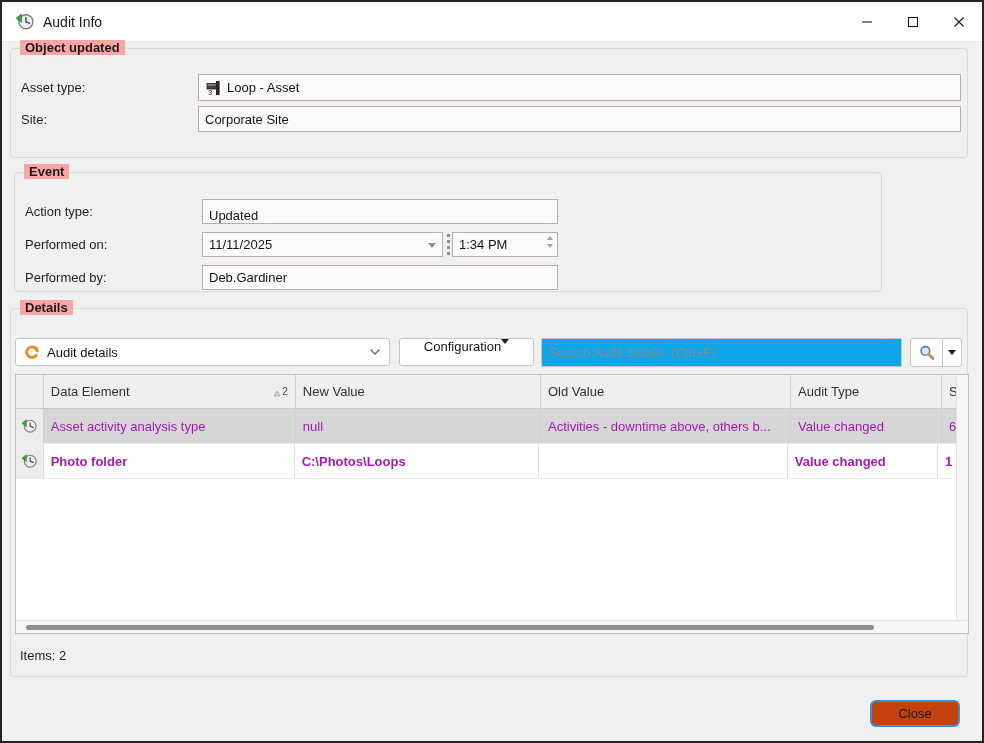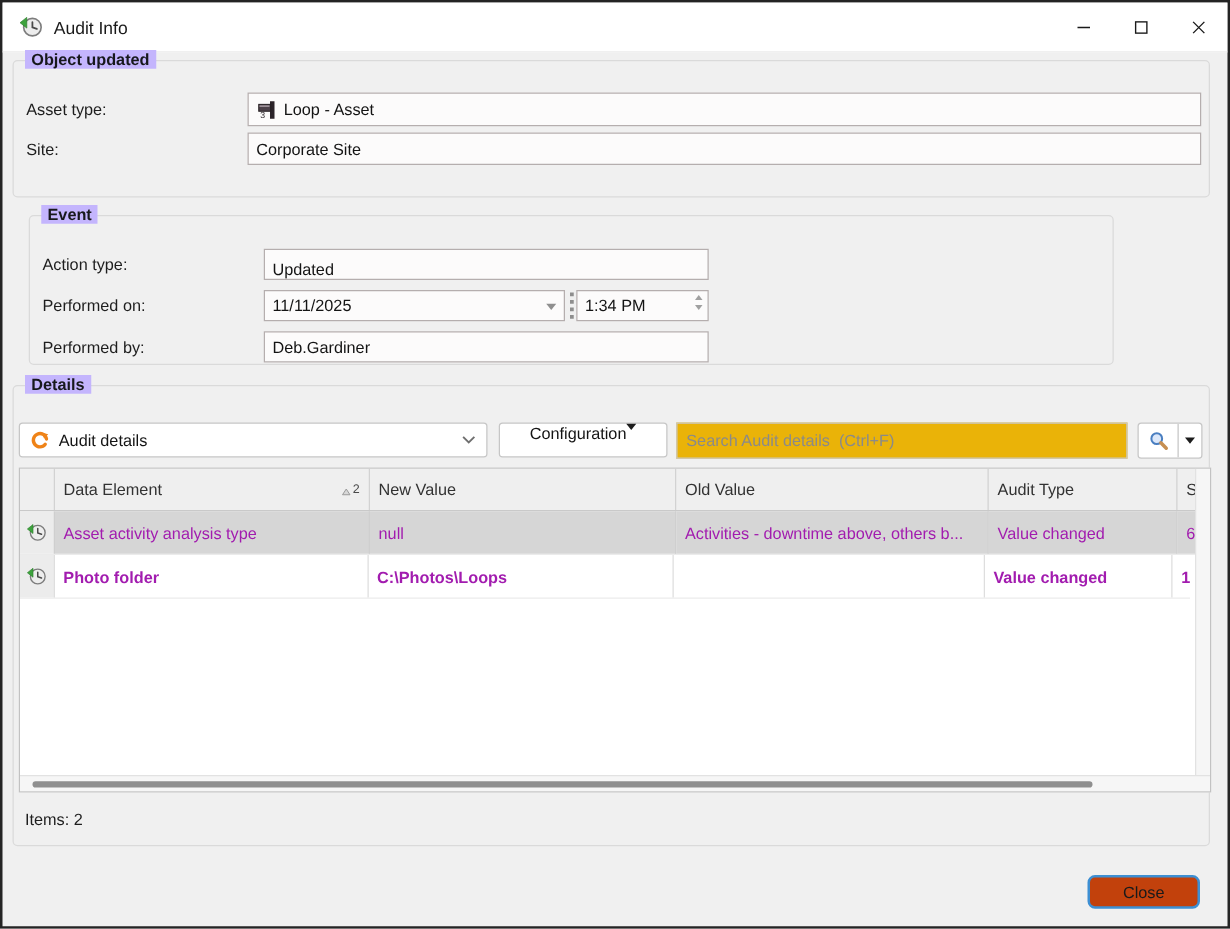--- a/index.html
+++ b/index.html
@@ -20,21 +20,21 @@
   .titlebar .app-icon { margin-left:13px; width:19px; height:19px; flex:0 0 auto; }
   .titlebar .title { margin-left:9px; font-size:14px; color:#1a1a1a; }
   .win-controls { margin-left:auto; display:flex; height:100%; }
   .win-btn { width:46px; height:100%; display:flex; align-items:center; justify-content:center; background:transparent; border:none; cursor:pointer; }
 
   
   .groupbox {
     position:absolute; border:1px solid #dadada; border-radius:4px; background:#f0f0f0;
   }
   .groupbox > .gb-title {
-    position:absolute; top:-9px; left:9px; padding:0 5px; background:#c4b5fd;
+    position:absolute; top:-9px; left:9px; padding:0 5px; background:#fca5a5;
     font-size:13px; font-weight:700; color:#17181c; white-space:nowrap;
   }
   .field-label { position:absolute; font-size:13px; color:#1e1e1e; white-space:nowrap; }
   .ro-field {
     position:absolute; background:#fcfbfb; border:1px solid #b5aeae;
     font-size:13px; color:#141414; display:flex; align-items:center;
     padding:0 6px; white-space:nowrap; overflow:hidden;
   }
   .ro-field .fld-icon { width:18px; height:18px; margin-right:4px; flex:0 0 auto; }
 
@@ -52,21 +52,21 @@
   }
   .combo .combo-text { font-size:13px; color:#141414; margin-left:7px; }
   .combo .chev { margin-left:auto; }
   .btn {
     position:absolute; background:#ffffff; border:1px solid #c6c6c6; border-radius:3px;
     font-size:13px; color:#141414; display:flex; align-items:flex-start; justify-content:center;
     cursor:pointer;
   }
   .caret-dn { width:0;height:0;border-left:4px solid transparent;border-right:4px solid transparent;border-top:5px solid #1d1d1d; }
   .search-box {
-    position:absolute; border:1px solid #c9c9c9; background:#eab308;
+    position:absolute; border:1px solid #c9c9c9; background:#0ea5e9;
     font-size:13px; color:#141414; padding:0 7px; font-family:"Liberation Sans", sans-serif;
   }
   .search-box::placeholder { color:#8a8a8a; }
   .split-btn {
     position:absolute; background:#ffffff; border:1px solid #c6c6c6; border-radius:3px;
     display:flex; align-items:stretch; overflow:hidden;
   }
   .split-main { width:31px; display:flex; align-items:center; justify-content:center; cursor:pointer; }
   .split-arrow { width:19px; display:flex; align-items:center; justify-content:center; border-left:1px solid #c6c6c6; cursor:pointer; }
 
@@ -148,21 +148,21 @@
       </svg>
       <span>Loop - Asset</span>
     </div>
 
     <span class="field-label" style="left:10px; top:63px;">Site:</span>
     <div class="ro-field" style="left:187px; top:57px; width:763px; height:26px;">
       <span>Corporate Site</span>
     </div>
   </div>
 
-  <div class="groupbox" style="left:21px; top:170px; width:868px; height:120px;">
+  <div class="groupbox" style="left:12px; top:170px; width:868px; height:120px;">
     <span class="gb-title">Event</span>
 
     <span class="field-label" style="left:10px; top:31px;">Action type:</span>
     <div class="ro-field" style="left:187px; top:26px; width:356px; height:25px;align-items:flex-end;">
       <span>Updated</span>
     </div>
 
     <span class="field-label" style="left:10px; top:64px;">Performed on:</span>
     <div class="ro-field" style="left:187px; top:59px; width:241px; height:25px;">
       <span>11/11/2025</span>

